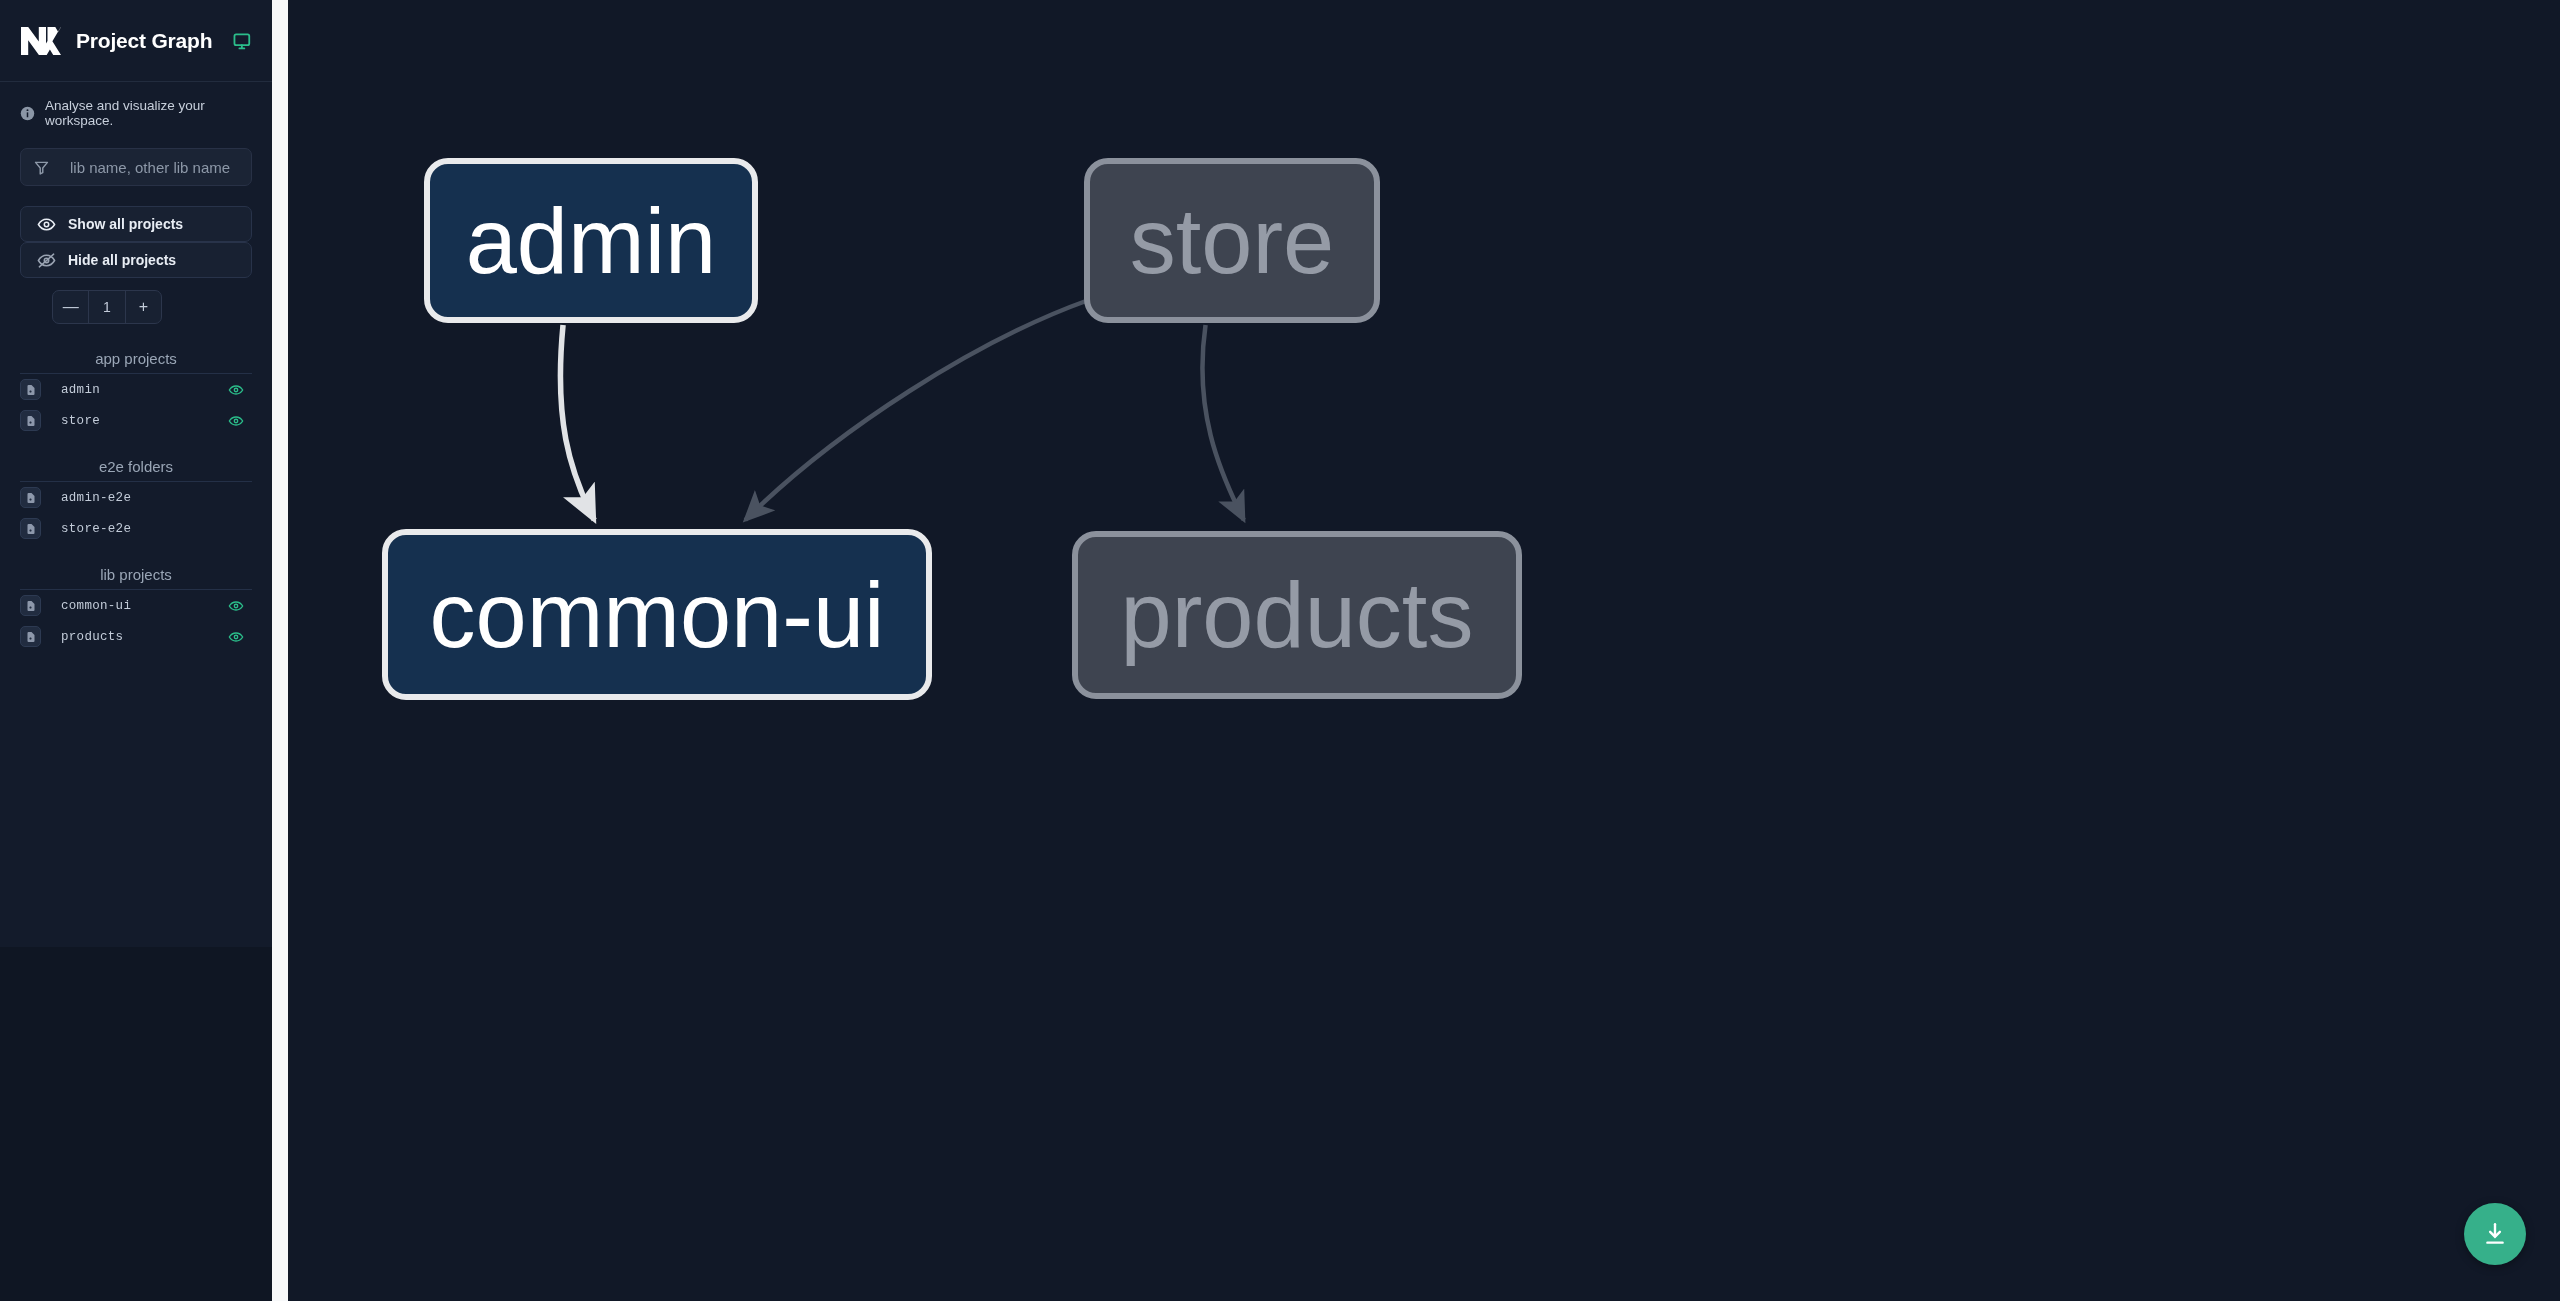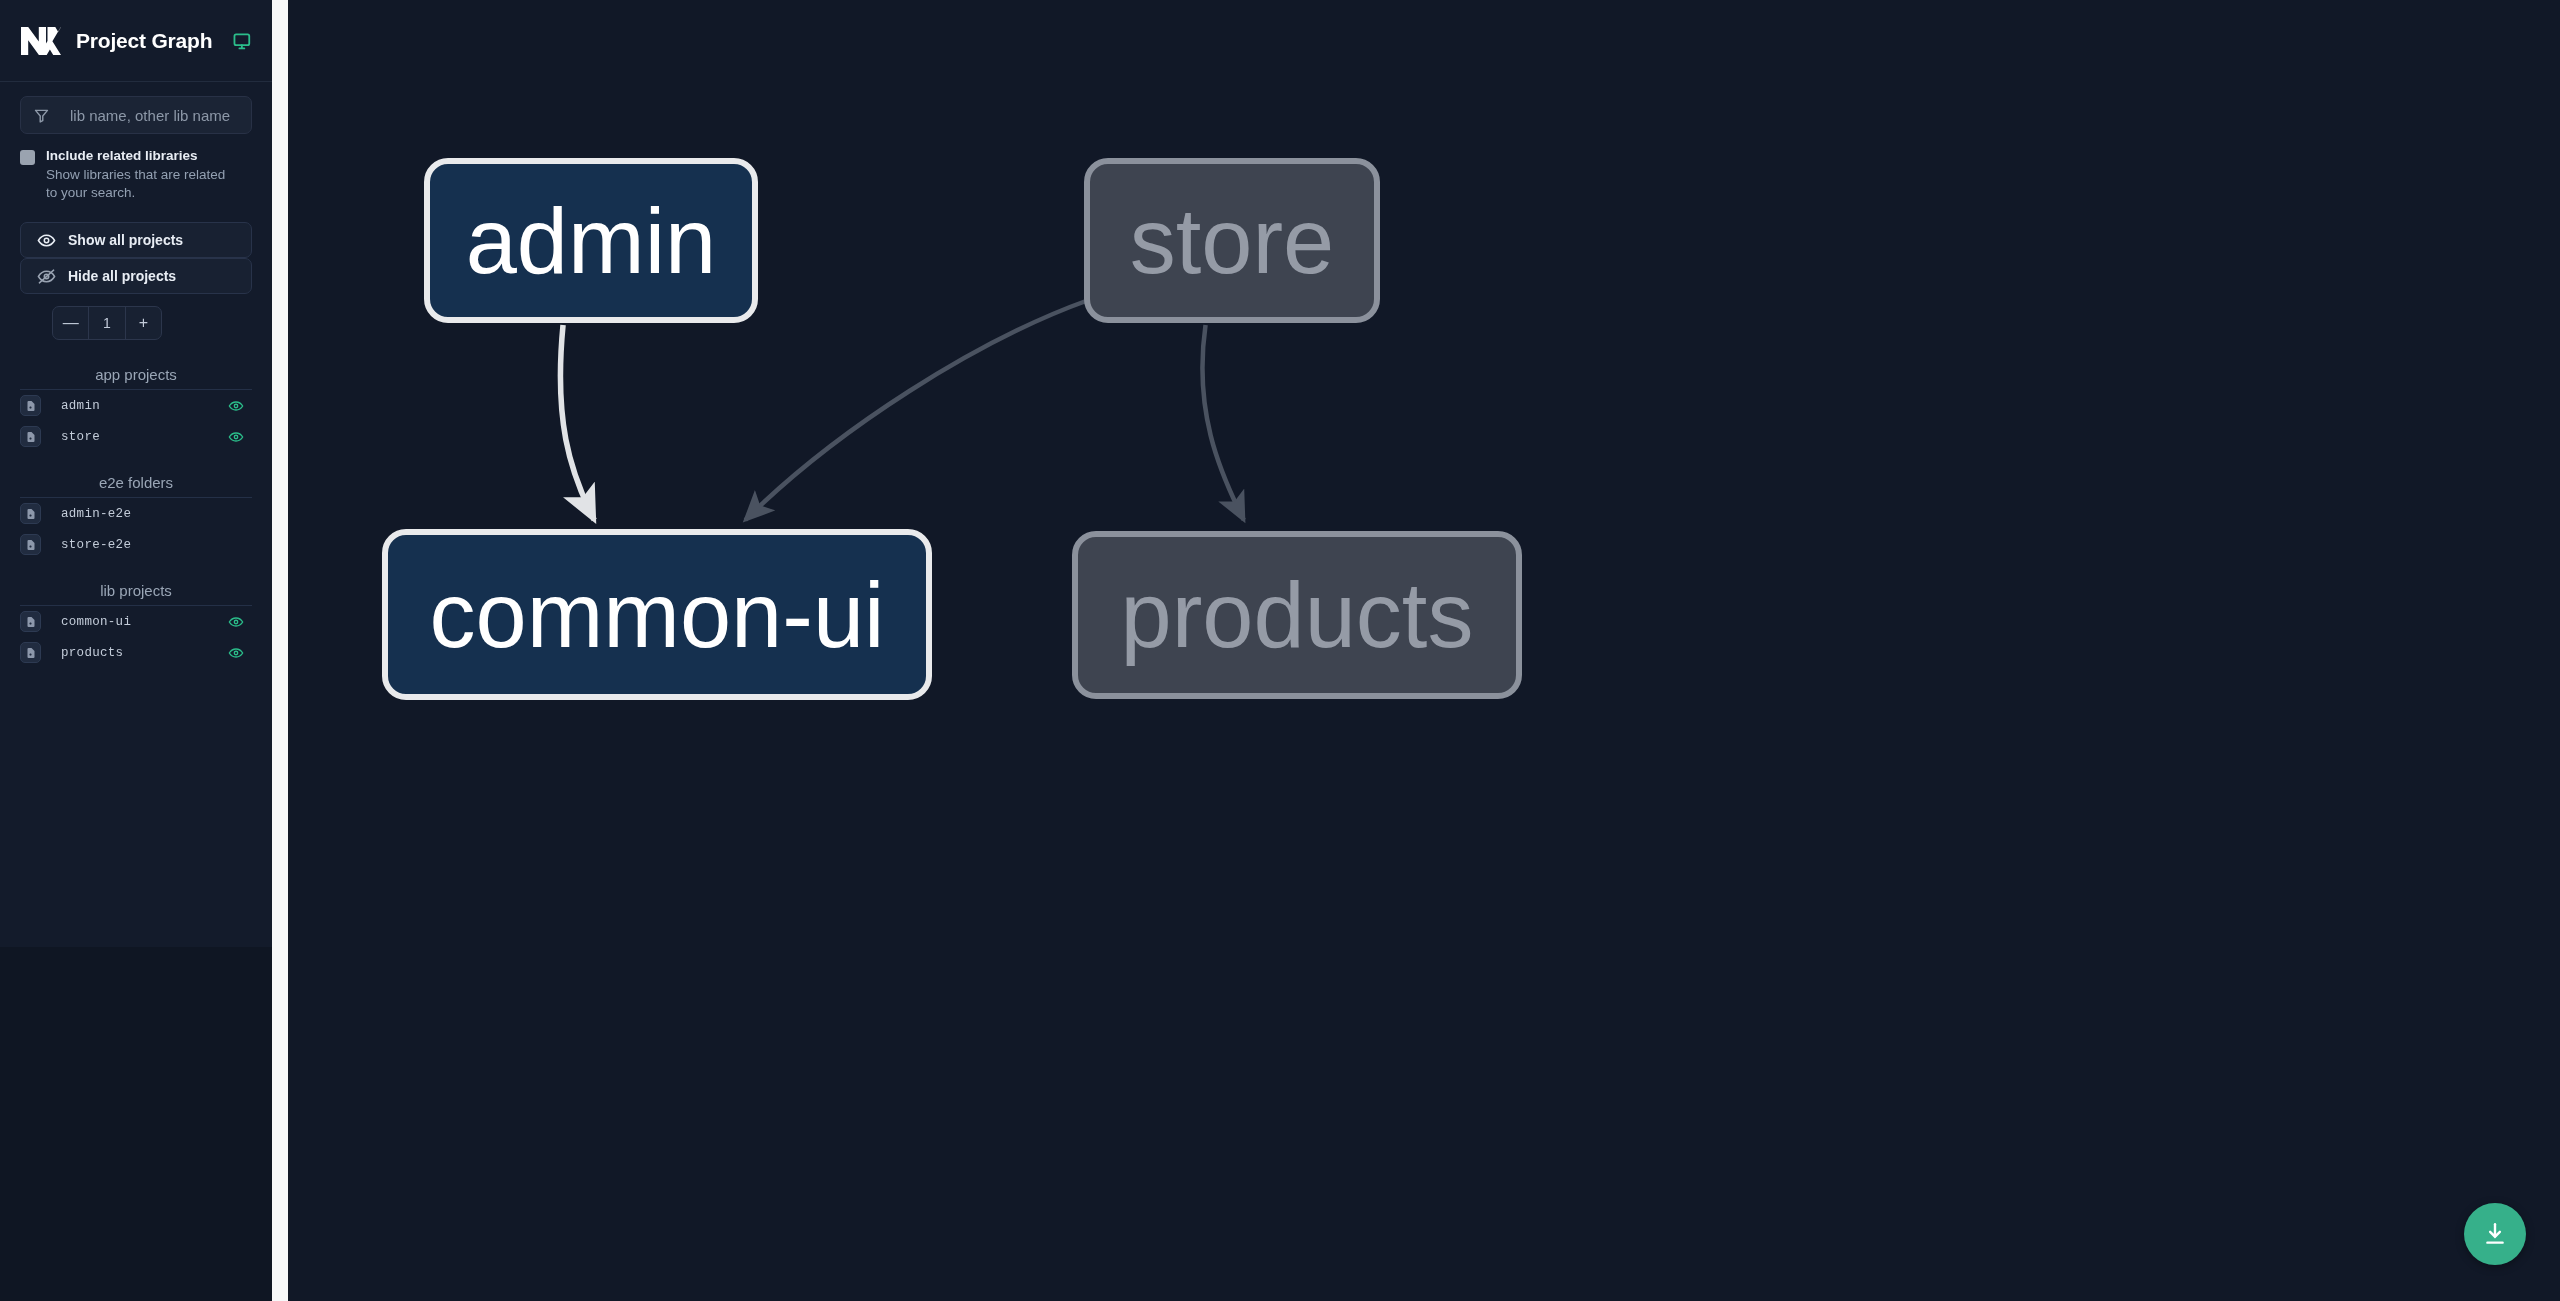--- a/index.html
+++ b/index.html
@@ -199,36 +199,37 @@
         <path fill="#ffffff" d="M1 29V1h7.2l10.6 14.4V1H26v28h-7.1L8.2 14.3V29H1z"></path>
         <path fill="#ffffff" d="M27.5 1h7.8l2.9 4.9L41 1h-0.2l-8.4 14.2L41 29h-7.8l-3.3-5.6L26.7 29h-7.5l8.3-13.9L27.5 1z"></path>
       </svg>
       <div class="sb-title">Project Graph</div>
       <svg class="monitor-icon" viewBox="0 0 24 24" fill="none" stroke="#2bbd8a" stroke-width="2.2">
         <rect x="3" y="4" width="18" height="13" rx="2"></rect>
         <path d="M9 21h6M12 17v4" stroke-linecap="round"></path>
       </svg>
     </div>
 
+    <div class="sb-tagline">
+      <svg class="info-icon" viewBox="0 0 20 20">
+        <circle cx="10" cy="10" r="9" fill="#8b96a6"></circle>
+        <rect x="9" y="8.5" width="2" height="6.5" fill="#131b2b"></rect>
+        <circle cx="10" cy="5.5" r="1.3" fill="#131b2b"></circle>
+      </svg>
+      <span>Analyse and visualize your workspace.</span>
+    </div>
 
     <div class="sb-search-wrap">
       <svg class="funnel-icon" viewBox="0 0 20 20" fill="none" stroke="#8d98a8" stroke-width="1.7">
         <path d="M3 4h14l-5.5 6.5V16l-3 1.5v-7L3 4z" stroke-linejoin="round"></path>
       </svg>
       <div class="sb-search-div"></div>
       <input type="text" placeholder="lib name, other lib name" style="">
     </div>
 
-    <div class="sb-check-row">
-      <div class="cbox"></div>
-      <div>
-        <div class="cb-text-title">Include related libraries</div>
-        <div class="cb-text-desc">Show libraries that are related to your search.</div>
-      </div>
-    </div>
 
     <div style="height:20px"></div>
 
     <div class="sb-btn">
       <svg class="btn-ico" viewBox="0 0 24 24" fill="none" stroke="#e8edf4" stroke-width="1.9">
         <path d="M1.8 12s3.8-6.5 10.2-6.5S22.2 12 22.2 12 18.4 18.5 12 18.5 1.8 12 1.8 12z"></path>
         <circle cx="12" cy="12" r="2.8"></circle>
       </svg>
       <span>Show all projects</span>
     </div>

